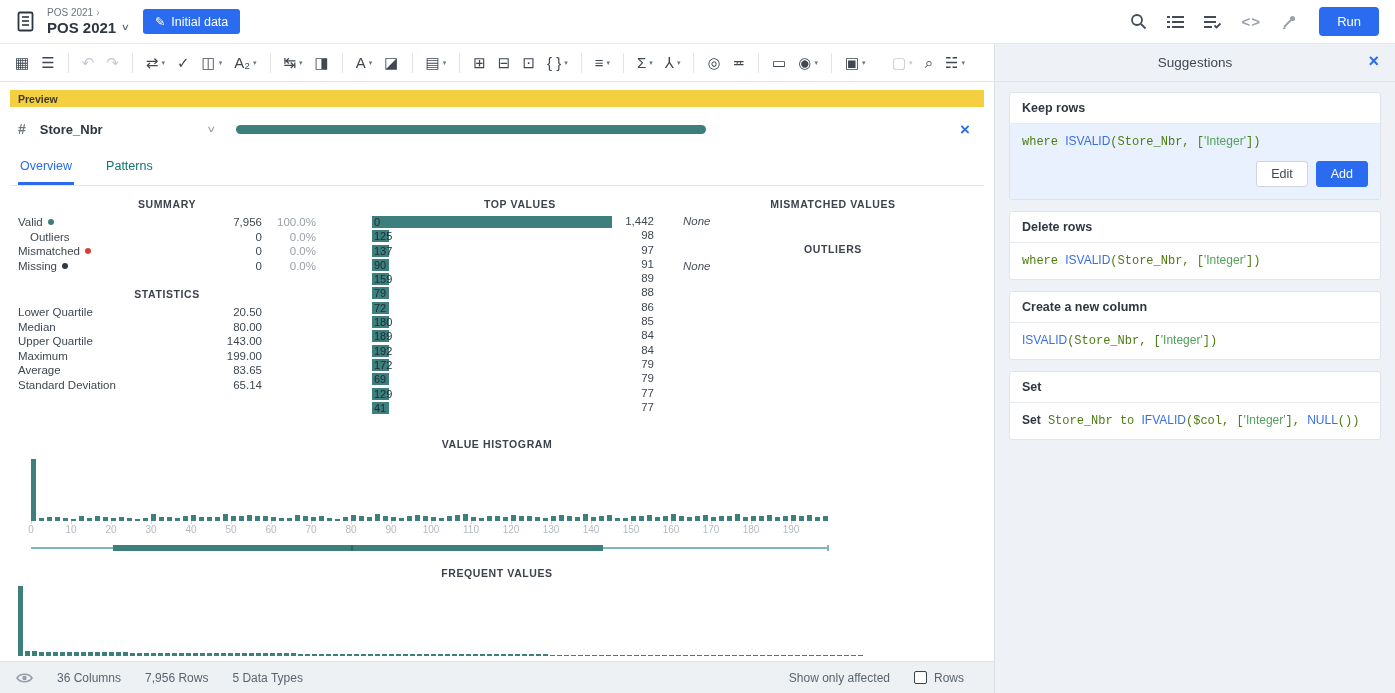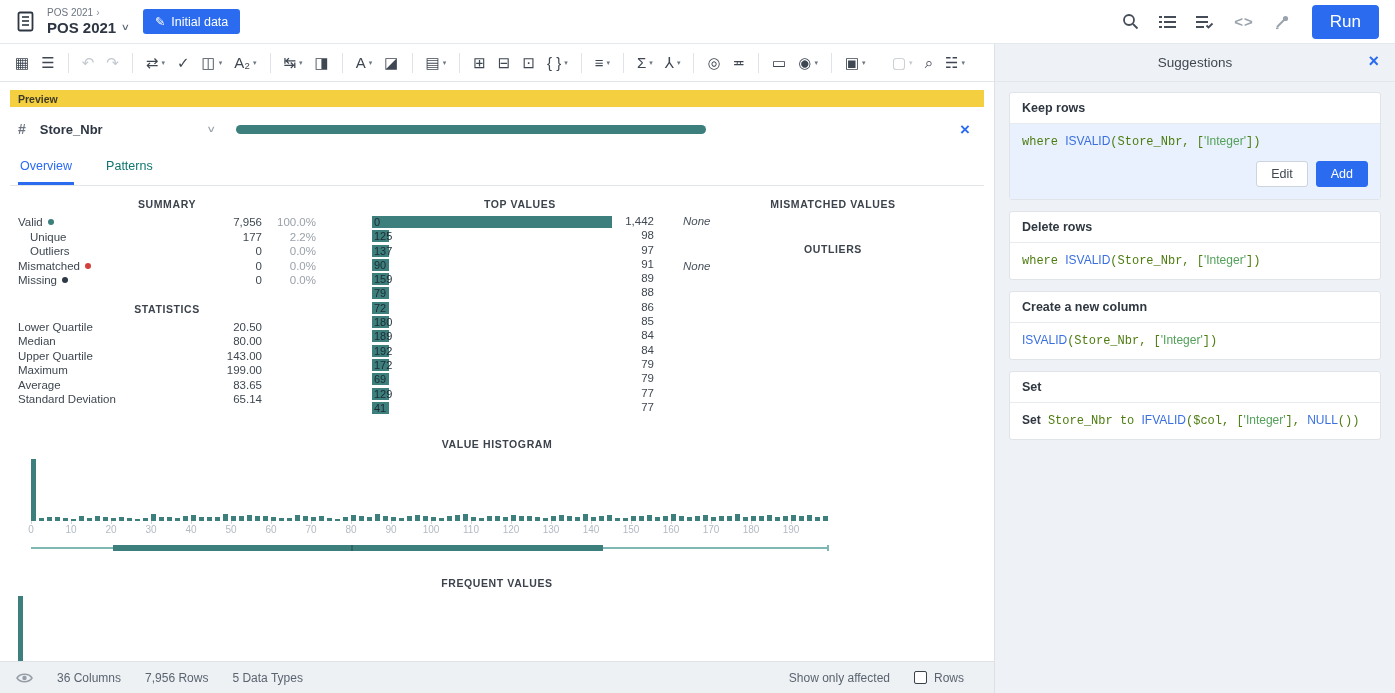--- a/index.html
+++ b/index.html
@@ -17,21 +17,21 @@
   .title-row { display:flex; align-items:center; gap:6px; }
   .title { font-size:15px; font-weight:bold; color:#2d3642; }
   .title-caret { font-size:9px; color:#5a6470; transform:scaleX(1.4); }
   .btn-blue { background:#2a6bf0; color:#fff; border:none; border-radius:3px;
     font-size:12.5px; padding:5px 12px; display:flex; align-items:center; gap:6px;
     font-family:inherit; cursor:pointer; }
   .hdr-spacer { flex:1; }
   .hdr-icons { display:flex; align-items:center; gap:20px; margin-right:22px; }
   .hicon { display:flex; align-items:center; color:#434c57; font-size:15px; }
   .hicon.dim { color:#9aa3ac; }
-  .run-btn { padding:7px 18px; font-size:17px; border-radius:4px; }
+  .run-btn { padding:7px 18px; font-size:13px; border-radius:4px; }
 
   
   .main { flex:1; display:flex; min-height:0; }
   .left { width:995px; flex:0 0 995px; display:flex; flex-direction:column; border-right:1px solid #dde1e6; }
 
   
   .toolbar { height:38px; flex:0 0 38px; border-bottom:1px solid #e3e6ea;
     display:flex; align-items:center; padding:0 10px; }
   .tb-group { display:flex; align-items:center; gap:2px; }
   .tb-group.right { margin-left:auto; margin-right:14px; }
@@ -83,21 +83,21 @@
   .hbar { width:5px; margin-right:3px; background:#3d7f7c; cursor:pointer; }
   .hist-ticks { position:relative; margin-left:13px; width:810px; height:16px; }
   .htick { position:absolute; top:3px; transform:translateX(-50%); font-size:10px; color:#b3bac1; }
   .hmark { position:absolute; top:0; width:1px; height:3px; background:#cfd4d9; }
   .hist-range { position:relative; margin-left:13px; width:800px; height:6px; margin-top:8px; }
   .hr-base { position:absolute; top:2px; height:2px; background:#7fb7b4; }
   .hr-box  { position:absolute; top:0; height:6px; background:#3d7f7c; cursor:pointer; }
   .hr-med  { position:absolute; top:0; width:2px; height:6px; background:#2f6663; }
   .hr-cap  { position:absolute; top:0; width:2px; height:6px; background:#7fb7b4; }
 
-  .freq-sec { margin-top:26px; padding:0 8px; }
+  .freq-sec { margin-top:16px; padding:0 8px; }
   .freq-bars { width:850px; height:72px; display:flex; align-items:flex-end; margin-top:4px; }
   .fbar { width:5px; margin-right:2px; background:#3d7f7c; cursor:pointer; }
 
   
   .footer { height:32px; flex:0 0 32px; background:#eef1f4; border-top:1px solid #dde2e7;
     display:flex; align-items:center; padding:0 16px; gap:24px; font-size:12px; color:#5a6470; }
   .footer .fspacer { flex:1; }
   .chkwrap { display:flex; align-items:center; gap:7px; margin-right:14px; }
   .chk { width:13px; height:13px; border:1.5px solid #39414b; border-radius:2px; background:#fff; cursor:pointer; }
 
@@ -333,26 +333,20 @@
             <div class="sec-title">SUMMARY</div>
             <div>
                 <div class="sum-row">
                   <span class="sum-label">Valid</span>
                   <span class="dot" style="background: rgb(61, 127, 124);"></span>
                   <span class="flex1"></span>
                   <span class="sum-val">7,956</span>
                   <span class="sum-pct">100.0%</span>
                 </div>
                 <div class="sum-row indent">
-                  <span class="sum-label">Unique</span>
-                  <span class="flex1"></span>
-                  <span class="sum-val">177</span>
-                  <span class="sum-pct">2.2%</span>
-                </div>
-                <div class="sum-row indent">
                   <span class="sum-label">Outliers</span>
                   <span class="flex1"></span>
                   <span class="sum-val">0</span>
                   <span class="sum-pct">0.0%</span>
                 </div>
                 <div class="sum-row">
                   <span class="sum-label">Mismatched</span>
                   <span class="dot" style="background: rgb(212, 63, 58);"></span>
                   <span class="flex1"></span>
                   <span class="sum-val">0</span>

